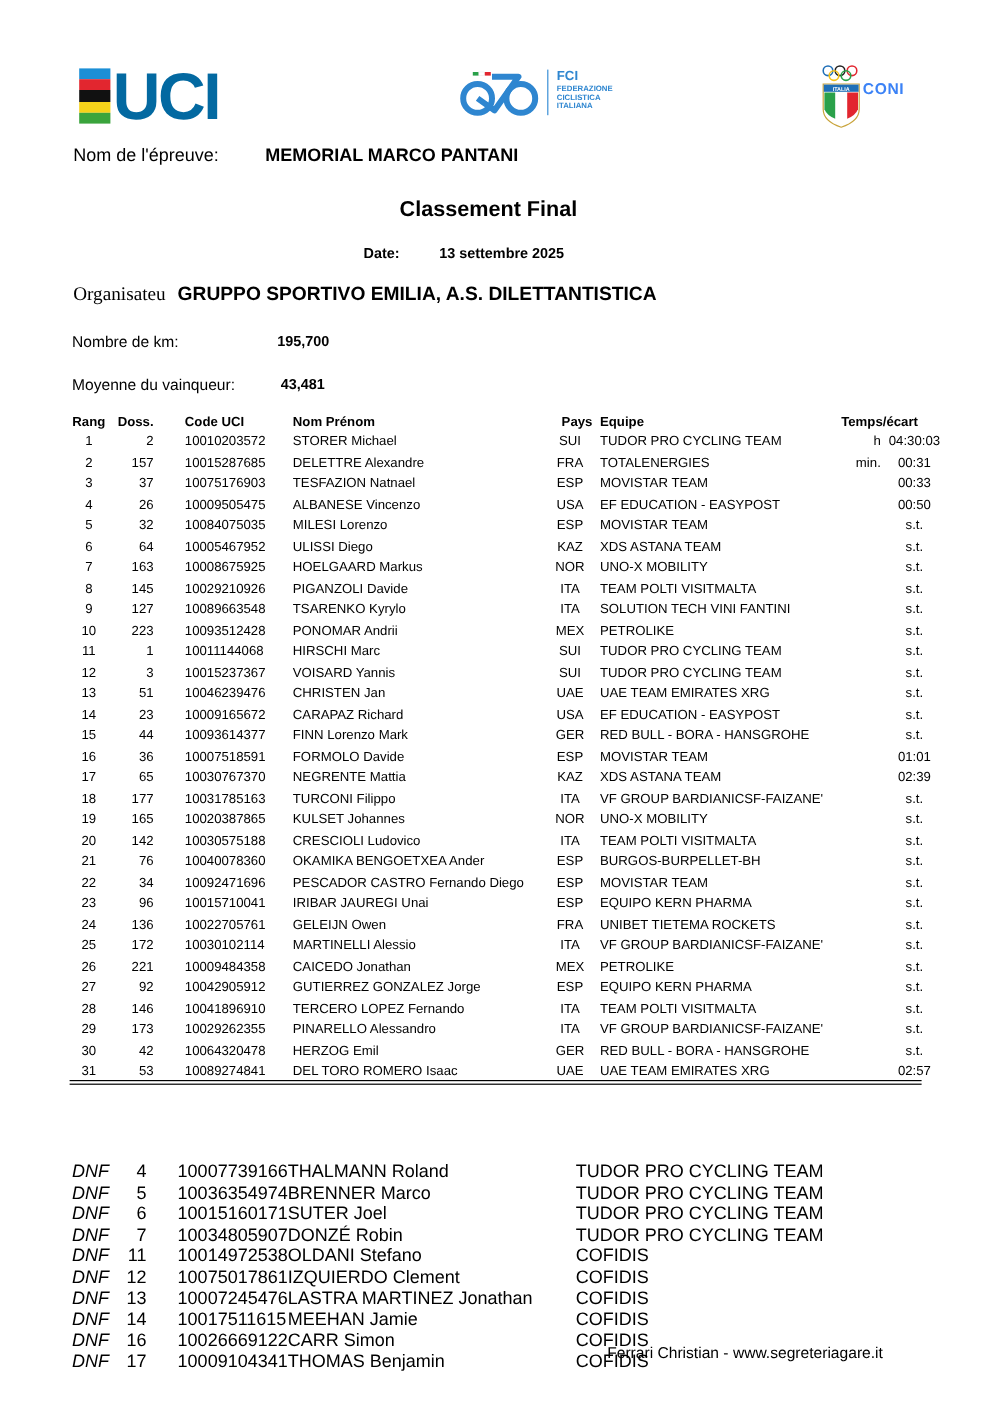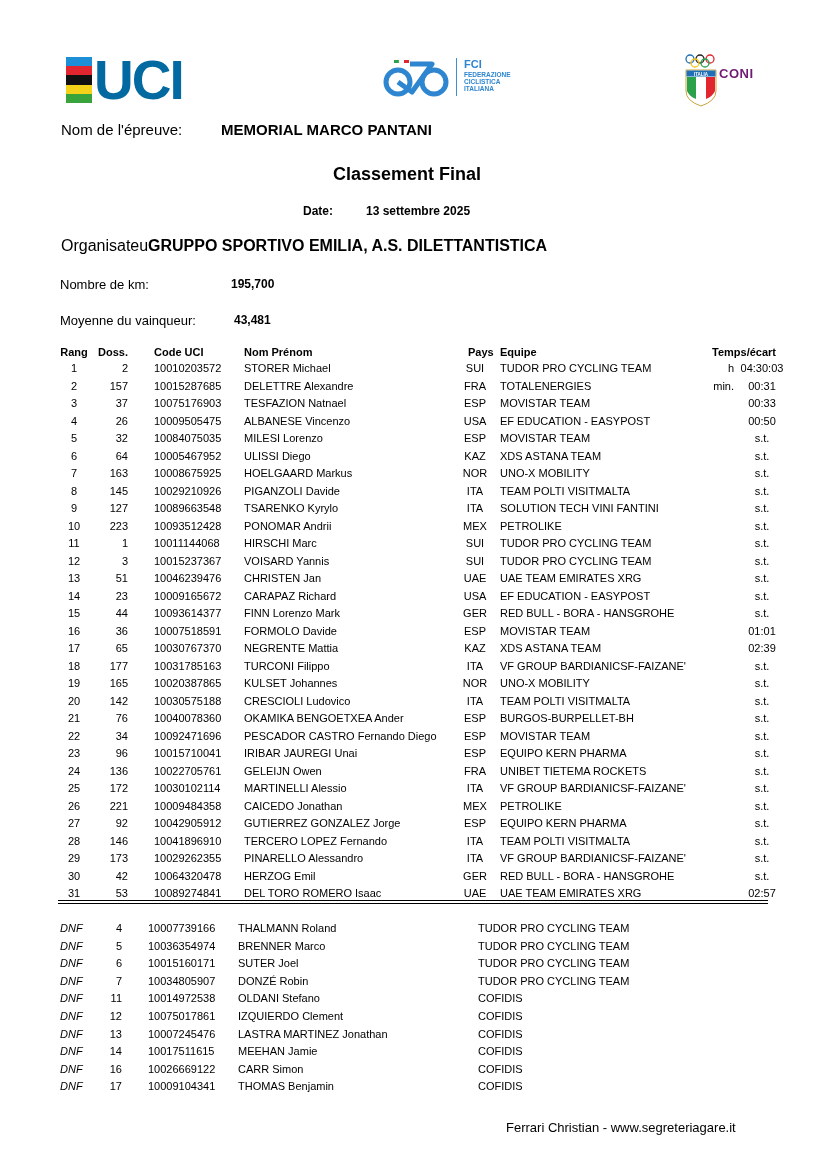--- a/index.html
+++ b/index.html
@@ -8,38 +8,38 @@
   
   .uci { left:66px; top:57px; width:150px; height:46px; }
   .uci-stripes { position:absolute; left:0; top:0; width:26px; height:46px; }
   .uci-stripes div { height:9.2px; }
   .uci-text { position:absolute; left:28px; top:-6px; font-family:"Liberation Sans", sans-serif; font-weight:bold; font-size:55px; letter-spacing:-2px; color:#0369a1; line-height:58px; }
   .fci { left:382px; top:56px; width:145px; height:42px; }
   .fci-divider { position:absolute; left:74px; top:2px; width:1px; height:38px; background:#3a8fd6; }
   .fci-abbr { position:absolute; left:82px; top:2px; font-size:11px; font-weight:bold; color:#2e86d0; }
   .fci-full { position:absolute; left:82px; top:15px; font-size:6.5px; line-height:7px; color:#2e86d0; font-weight:bold; }
   .coni { left:683px; top:53px; width:80px; height:55px; }
-  .coni-text { position:absolute; left:36px; top:13px; font-size:13px; font-weight:bold; color:#701a75; letter-spacing:0.5px; }
+  .coni-text { position:absolute; left:36px; top:13px; font-size:13px; font-weight:bold; color:#3b82f6; letter-spacing:0.5px; }
 
   .label { font-size:15px; }
   .bold { font-weight:bold; }
 
   table.results { position:absolute; left:58px; top:344px; border-collapse:collapse; font-size:11px; }
   table.results td, table.results th { padding:0; height:17.5px; line-height:17.5px; white-space:nowrap; }
   table.results th { font-weight:bold; text-align:left; height:16px; line-height:16px; }
   .c-rang { width:32px; text-align:center !important; }
   .c-doss { width:32px; text-align:right; padding-right:0; }
   .c-code { width:90px; padding-left:26px !important; }
   .c-name { width:208px; }
   .c-pays { width:30px; text-align:center; }
   .c-team { width:200px; padding-left:2px !important; }
   .c-unit { width:34px; text-align:right; padding-right:3px !important; }
   .c-time { width:50px; text-align:center; }
   .sep { position:absolute; left:58px; width:710px; height:0; border-top:1px solid #000; }
-  table.dnf { position:absolute; left:58px; top:920px; border-collapse:collapse; font-size:11px; }
+  table.dnf { position:absolute; left:58px; top:968px; border-collapse:collapse; font-size:15px; }
   table.dnf td { padding:0; height:17.6px; line-height:17.6px; white-space:nowrap; }
   .d-status { width:32px; font-style:italic; text-align:left; padding-left:2px !important; }
   .d-doss { width:30px; text-align:right; }
   .d-code { width:90px; padding-left:26px !important; }
   .d-name { width:240px; }
   .d-team { width:200px; }
   .footer { left:506px; top:1120px; font-size:13px; }
 </style>
 </head>
 <body>
@@ -92,39 +92,39 @@
 </div>
 
 <div class="abs label" style="left:61px; top:121px;">Nom de l'épreuve:</div>
 <div class="abs label bold" style="left:221px; top:121px;">MEMORIAL MARCO PANTANI</div>
 
 <div class="abs" style="left:333px; top:164px; font-size:18px; font-weight:bold;">Classement Final</div>
 
 <div class="abs bold" style="left:303px; top:204px; font-size:12px;text-align:right;">Date:</div>
 <div class="abs bold" style="left:366px; top:204px; font-size:12px;">13 settembre 2025</div>
 
-<div class="abs" style="left:61px; top:237px; font-size:16px; width:87px; overflow:hidden; white-space:nowrap;">Organisateu</div>
+<div class="abs" style="left:61px; top:237px; font-size:16px; width:87px; overflow:hidden; white-space:nowrap;font-family:Liberation Serif, serif;">Organisateu</div>
 <div class="abs bold" style="left:148px; top:237px; font-size:16px;">GRUPPO SPORTIVO EMILIA, A.S. DILETTANTISTICA</div>
 
 <div class="abs" style="left:60px; top:277px; font-size:13px;">Nombre de km:</div>
 <div class="abs bold" style="left:231px; top:277px; font-size:12px;">195,700</div>
 
 <div class="abs" style="left:60px; top:313px; font-size:13px;">Moyenne du vainqueur:</div>
 <div class="abs bold" style="left:234px; top:313px; font-size:12px;">43,481</div>
 
 <table class="results">
   <thead>
     <tr>
       <th class="c-rang" style="text-align:left;">Rang</th>
       <th class="c-doss" style="text-align:right; padding-left:6px;">Doss.</th>
       <th class="c-code" style="padding-left:24px;">Code UCI</th>
       <th class="c-name">Nom Prénom</th>
       <th class="c-pays" style="text-align:left;padding-left:16px;">Pays</th>
       <th class="c-team">Equipe</th>
-      <th colspan="2" style="text-align:center; padding-left:1px;">Temps/écart</th>
+      <th colspan="2" style="text-align:left; padding-left:1px;">Temps/écart</th>
     </tr>
   </thead>
   <tbody id="results-body">
       <tr>
         <td class="c-rang">1</td>
         <td class="c-doss">2</td>
         <td class="c-code">10010203572</td>
         <td class="c-name">STORER Michael</td>
         <td class="c-pays">SUI</td>
         <td class="c-team">TUDOR PRO CYCLING TEAM</td>

